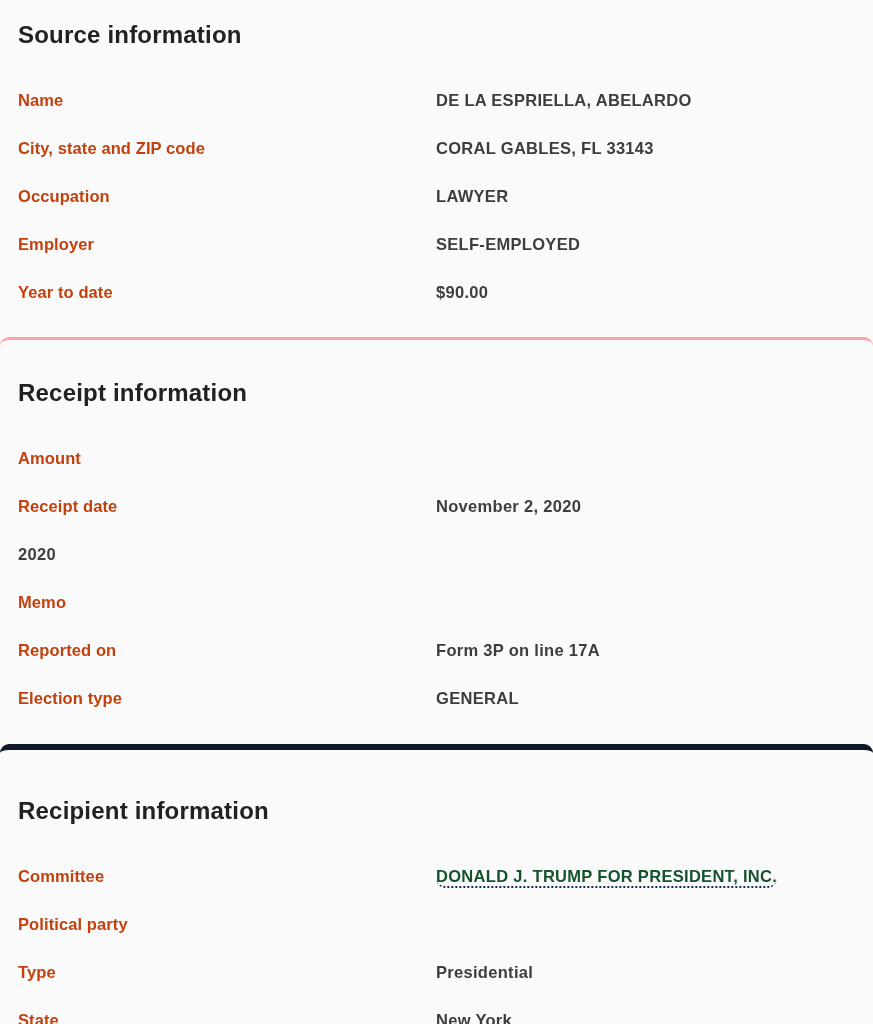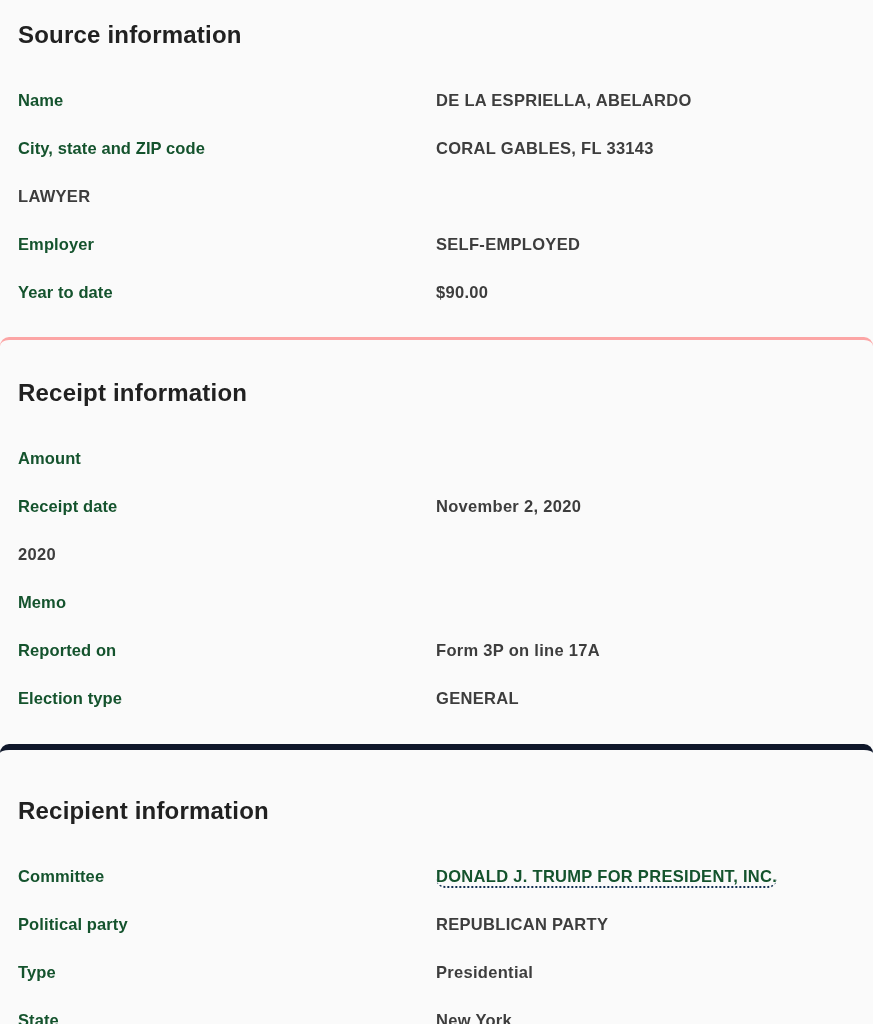--- a/index.html
+++ b/index.html
@@ -30,21 +30,21 @@
   .rows { display: block; }
   .row {
     display: grid;
     grid-template-columns: 418px 1fr;
     align-items: center;
     min-height: 48px;
   }
   .label {
     font-size: 16.5px;
     font-weight: 700;
-    color: #14532d;
+    color: #c2410c;
     letter-spacing: 0.1px;
   }
   .value {
     font-size: 16.5px;
     font-weight: 700;
     color: #3d3d3d;
     letter-spacing: 0.3px;
   }
   .committee-link {
     color: #14532d;
@@ -65,20 +65,21 @@
     <div class="label">Name</div>
     <div class="value">DE LA ESPRIELLA, ABELARDO</div>
   </div>
 
   <div class="row">
     <div class="label">City, state and ZIP code</div>
     <div class="value">CORAL GABLES, FL 33143</div>
   </div>
 
   <div class="row">
+    <div class="label">Occupation</div>
     <div class="value">LAWYER</div>
   </div>
 
   <div class="row">
     <div class="label">Employer</div>
     <div class="value">SELF-EMPLOYED</div>
   </div>
 
   <div class="row">
     <div class="label">Year to date</div>
@@ -123,21 +124,20 @@
   <section class="info-section section-recipient">
     <h2 class="section-title">Recipient information</h2>
     <div class="rows">
   <div class="row">
     <div class="label">Committee</div>
     <div class="value"><a href="#" class="committee-link">DONALD J. TRUMP FOR PRESIDENT, INC.</a></div>
   </div>
 
   <div class="row">
     <div class="label">Political party</div>
-    <div class="value">REPUBLICAN PARTY</div>
   </div>
 
   <div class="row">
     <div class="label">Type</div>
     <div class="value">Presidential</div>
   </div>
 
   <div class="row">
     <div class="label">State</div>
     <div class="value">New York</div>

